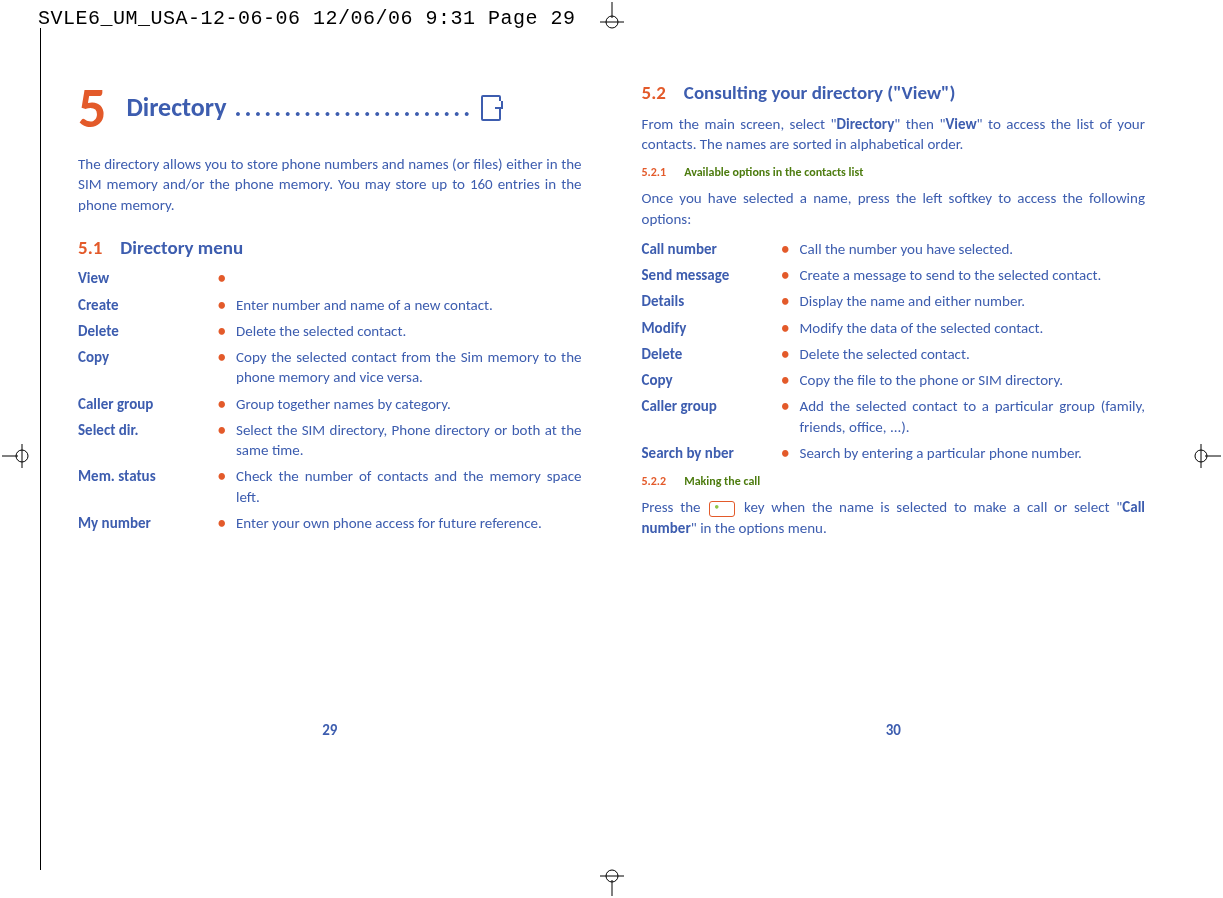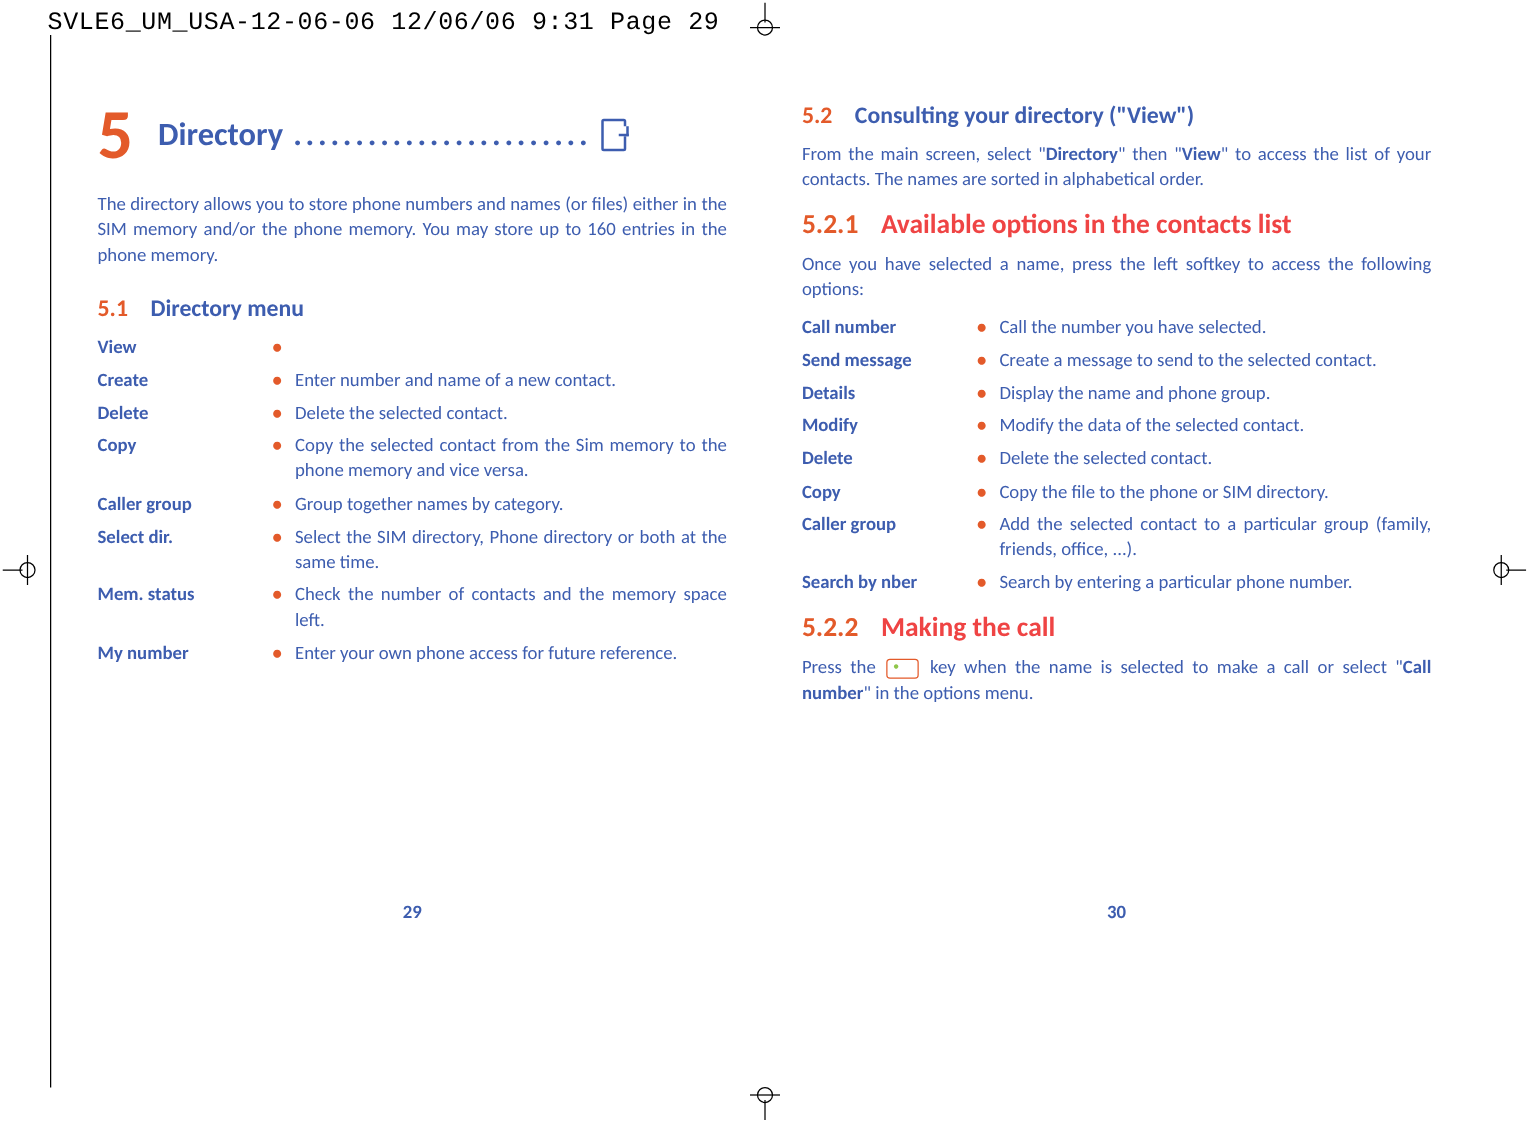--- a/index.html
+++ b/index.html
@@ -62,23 +62,23 @@
 }
 .chapter-icon::after {
   content: ""; position: absolute; top: 4px; right: -4px;
   width: 6px; height: 6px; border: 2px solid #3d5daf;
   border-top: none; border-left: none; background: #fff;
 }
 .intro-text { text-align: justify; margin-bottom: 20px; }
 .sec-head { display: flex; gap: 18px; margin-bottom: 8px; font-weight: bold; font-size: 19px; text-align: right; }
 .sec-num { color: #e35a2a; }
 .sec-title { color: #3d5daf; }
-.subsec-head { display: flex; gap: 18px; margin: 10px 0 8px; font-weight: bold; font-size: 22px; }
+.subsec-head { display: flex; gap: 18px; margin: 10px 0 8px; font-weight: bold; font-size: 12px; }
 .subsec-num { color: #e35a2a; }
-.subsec-title { color: #ef4444; }
+.subsec-title { color: #4d7c0f; }
 .menu-table { width: 100%; }
 .menu-row { display: flex; align-items: flex-start; margin-bottom: 6px; }
 .menu-label { font-weight: bold; width: 140px; flex-shrink: 0; }
 .menu-bullet { color: #e35a2a; font-weight: bold; width: 18px; flex-shrink: 0; }
 .menu-desc { flex: 1; text-align: justify; }
 .body-p { margin-bottom: 10px; text-align: justify; }
 .body-p b { font-weight: bold; }
 .page-num { text-align: center; font-weight: bold; font-size: 15px; margin-top: 116px; }
 .page .page-num { position: absolute; bottom: 100px; left: 50%; transform: translateX(-50%); }
 .page { position: relative; min-height: 760px; }
@@ -211,21 +211,21 @@
           <div class="menu-desc">Call the number you have selected.</div>
         </div>
         <div class="menu-row">
           <div class="menu-label">Send message</div>
           <div class="menu-bullet">•</div>
           <div class="menu-desc">Create a message to send to the selected contact.</div>
         </div>
         <div class="menu-row">
           <div class="menu-label">Details</div>
           <div class="menu-bullet">•</div>
-          <div class="menu-desc">Display the name and phone group.</div>
+          <div class="menu-desc">Display the name and either number.</div>
         </div>
         <div class="menu-row">
           <div class="menu-label">Modify</div>
           <div class="menu-bullet">•</div>
           <div class="menu-desc">Modify the data of the selected contact.</div>
         </div>
         <div class="menu-row">
           <div class="menu-label">Delete</div>
           <div class="menu-bullet">•</div>
           <div class="menu-desc">Delete the selected contact.</div>

